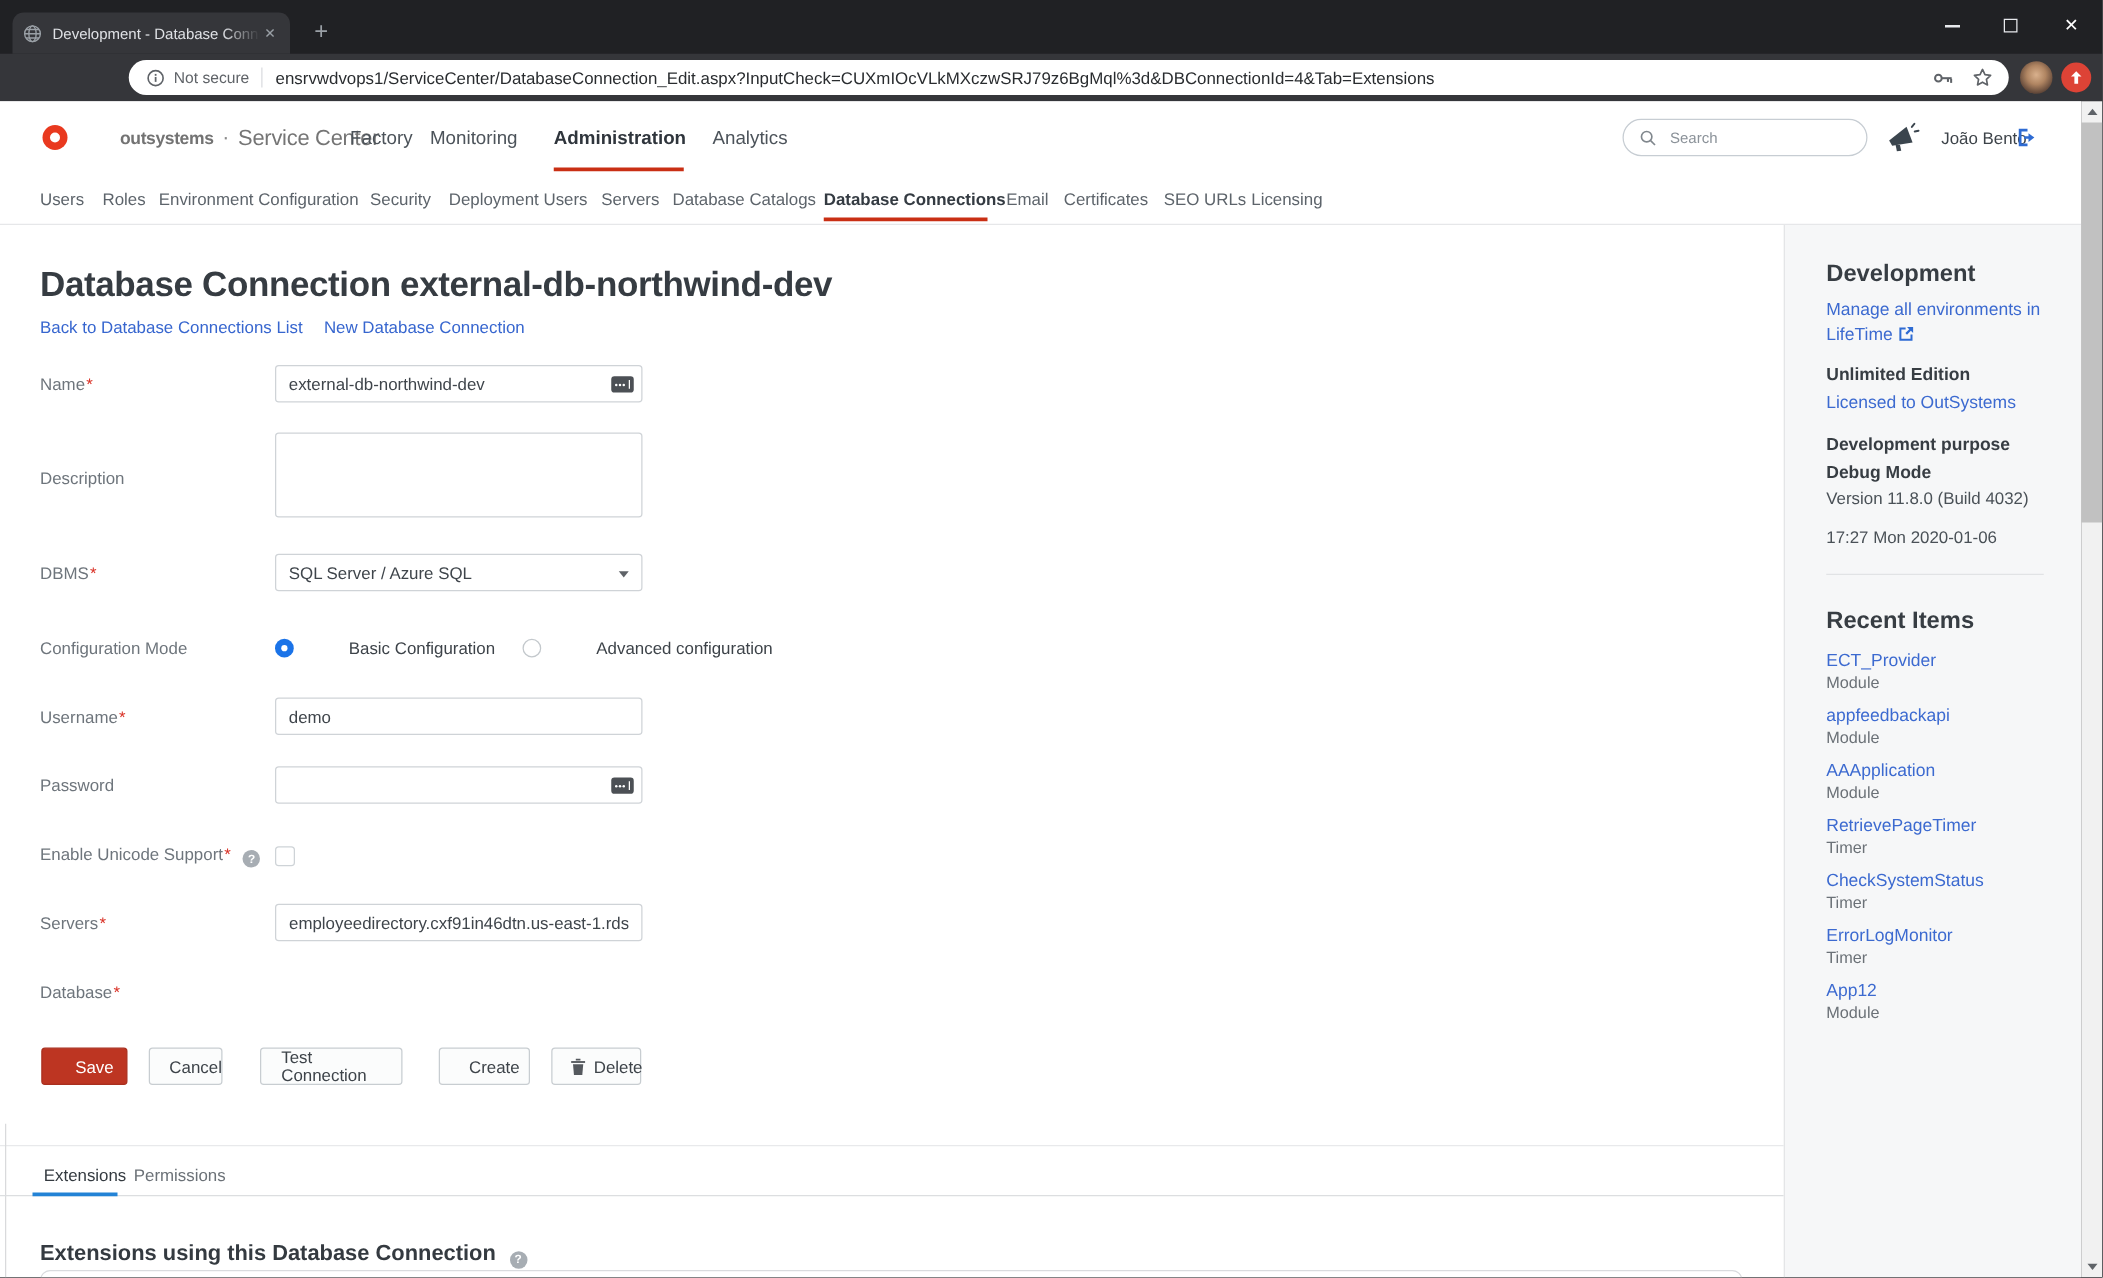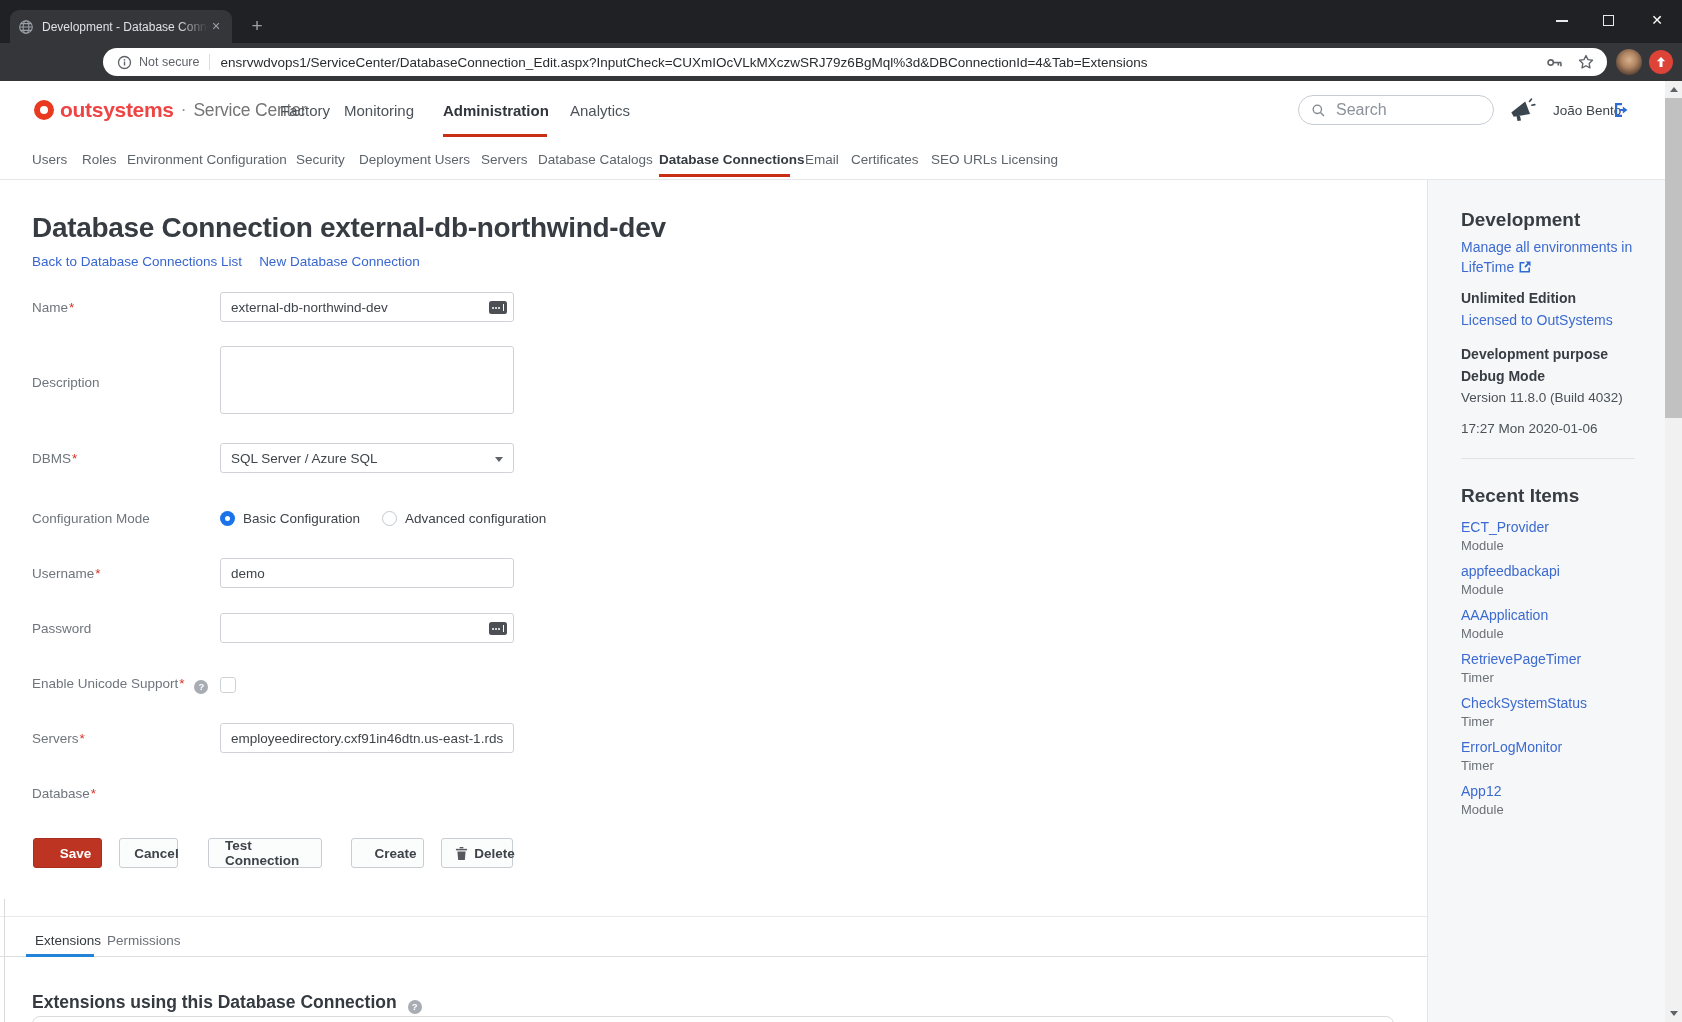--- a/index.html
+++ b/index.html
@@ -31,28 +31,28 @@
   .vs-btn{position:absolute;left:0;width:17px;height:17px;display:flex;align-items:center;justify-content:center;}
   .tri-up{width:0;height:0;border-left:4px solid transparent;border-right:4px solid transparent;border-bottom:5px solid #5f6368;}
   .tri-dn{width:0;height:0;border-left:4px solid transparent;border-right:4px solid transparent;border-top:5px solid #5f6368;}
   .vs-thumb{position:absolute;left:0;top:17px;width:17px;height:320px;background:#c1c1c1;}
 
   
   .sc-header{position:absolute;left:0;top:0;width:1665px;height:58px;background:#fff;}
   .logo-dot{position:absolute;left:34px;top:19px;width:20px;height:20px;border-radius:50%;background:#e9391f;}
   .logo-dot::after{content:"";position:absolute;left:6px;top:6px;width:8px;height:8px;border-radius:50%;background:#fff;}
   .logo-text{position:absolute;left:60px;top:19px;height:20px;display:flex;align-items:center;gap:7px;}
-  .logo-name{font-size:21px;font-weight:700;color:#ef4444;letter-spacing:-0.3px;}
+  .logo-name{font-size:14px;font-weight:700;color:#737373;letter-spacing:-0.3px;margin-left:36px;}
   .logo-sep{font-size:17px;color:#8a8a8a;}
   .logo-prod{font-size:17.5px;font-weight:400;color:#757575;letter-spacing:-0.2px;}
   .mnav{position:absolute;top:21px;font-size:15px;color:#4c535a;white-space:nowrap;}
   .mnav.active{color:#2f353c;font-weight:700;}
   .mnav-underline{position:absolute;left:443px;top:53px;width:104px;height:3px;background:#c92f14;}
   .searchpill{position:absolute;left:1298px;top:14px;width:196px;height:30px;border:1px solid #c7cdd3;border-radius:15px;display:flex;align-items:center;padding:0 10px 0 12px;background:#fff;}
-  .searchpill input{border:none;outline:none;width:130px;font-size:16px;color:#b91c1c;margin-left:8px;background:transparent;}
+  .searchpill input{border:none;outline:none;width:130px;font-size:12px;color:#b91c1c;margin-left:8px;background:transparent;}
   .searchpill input::placeholder{color:#8b9299;}
   .megaphone{position:absolute;left:1508px;top:16px;}
   .username{position:absolute;left:1553px;top:22px;font-size:13.5px;color:#3d4349;}
   .logoutic{position:absolute;left:1612px;top:20px;}
 
   
   .subnav{position:absolute;left:0;top:58px;width:1665px;height:41px;background:#fff;border-bottom:1px solid #e6e7e9;}
   .snav{position:absolute;top:13px;font-size:13.5px;color:#5d646b;white-space:nowrap;}
   .snav.active{color:#343b42;font-weight:700;}
   .snav-underline{position:absolute;left:659px;top:35px;width:131px;height:3px;background:#c92f14;}
@@ -73,25 +73,25 @@
   .selectbox{height:30px;display:flex;align-items:center;padding:0 10px;position:relative;}
   .caret{position:absolute;right:10px;top:13px;width:0;height:0;border-left:4.5px solid transparent;border-right:4.5px solid transparent;border-top:5px solid #5f6368;}
   .autofill-ic{position:absolute;right:7px;top:9px;width:18px;height:13px;background:#4c5055;border-radius:2.5px;}
   .autofill-ic::before{content:"";position:absolute;left:3px;top:5.5px;width:2px;height:2px;background:#fff;border-radius:50%;box-shadow:3px 0 0 #fff,6px 0 0 #fff;}
   .autofill-ic::after{content:"";position:absolute;right:3px;top:3px;width:1.5px;height:7px;background:#fff;}
   .radio{width:15px;height:15px;border-radius:50%;}
   .radio.sel{background:#1a73e8;position:relative;}
   .radio.sel::after{content:"";position:absolute;left:5px;top:5px;width:5px;height:5px;border-radius:50%;background:#fff;}
   .radio.unsel{background:#fff;border:1.5px solid #c3c8cc;}
   .radlbl{font-size:13.5px;color:#3d4349;margin-left:8px;}
-  .radgrp{display:flex;align-items:center;}
+  .radgrp{display:flex;align-items:center;gap:36px;}
   .chkbox{width:16px;height:16px;border:1.5px solid #ced3d7;border-radius:3px;background:#fff;}
   .helpq{display:inline-flex;align-items:center;justify-content:center;width:14px;height:14px;border-radius:50%;background:#a7adb3;color:#fff;font-size:9.5px;font-weight:700;margin-left:6px;vertical-align:-2px;}
   .btnrow{position:absolute;left:32px;top:658px;width:600px;height:30px;}
-  .btn{position:absolute;top:0;height:30px;border-radius:3px;font-size:13.5px;font-weight:700;display:flex;align-items:center;justify-content:center;cursor:default;padding-left:16px;}
+  .btn{position:absolute;top:0;height:30px;border-radius:3px;font-size:13.5px;font-weight:400;display:flex;align-items:center;justify-content:center;cursor:default;padding-left:16px;}
   .btn.primary{left:1px;width:69px;background:#bd3522;border:1px solid #a92f1e;color:#fff;}
   .btn.sec{background:#fbfcfc;border:1px solid #c8cdd1;color:#3d4349;}
   .btn-cancel{left:87px;width:59px;}
   .btn-test{left:176px;width:114px;}
   .btn-create{left:319px;width:73px;}
   .btn-delete{left:409px;width:72px;gap:6px;}
   .hr1{position:absolute;left:0;top:736px;width:1427px;height:1px;background:#e8e9eb;}
   .iframe-edge{position:absolute;left:4px;top:719px;width:1px;height:124px;background:#d9dadc;}
   .tabbar-line{position:absolute;left:0;top:776px;width:1427px;height:1px;background:#dcdee0;}
   .ltab{position:absolute;top:753px;font-size:13.5px;text-align:center;}

